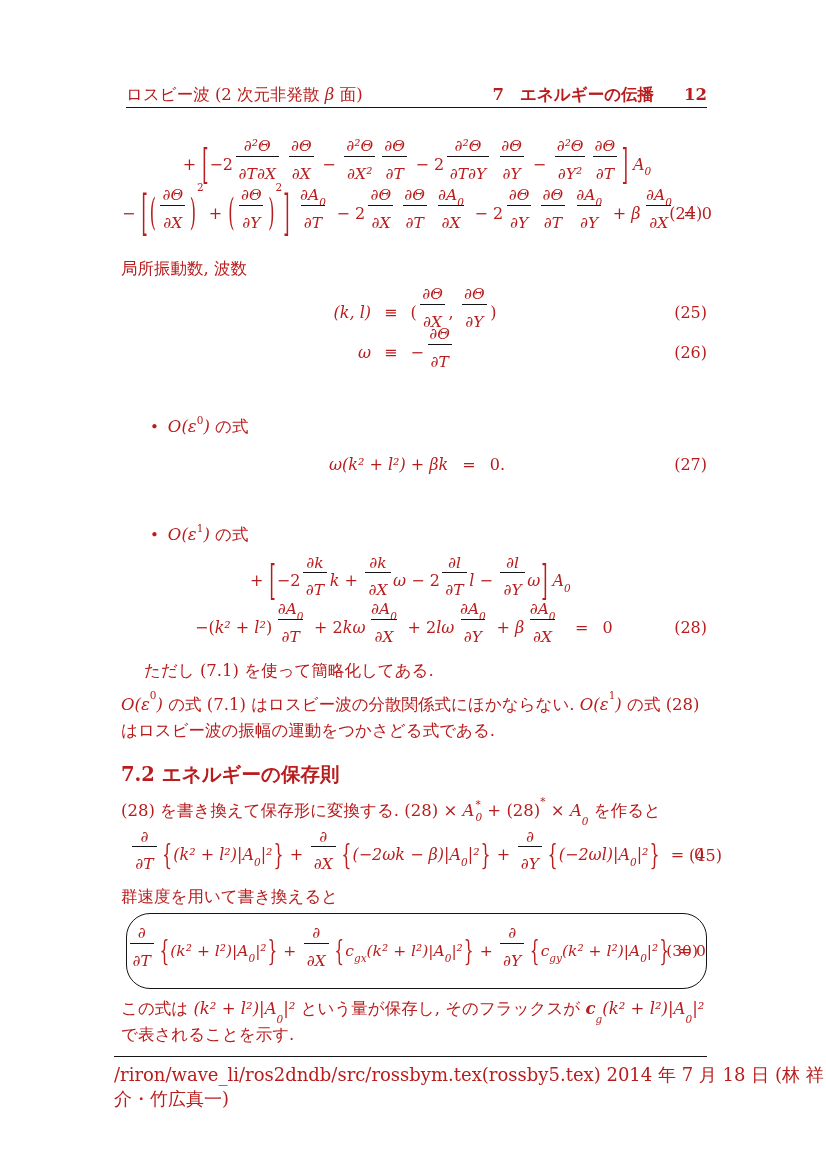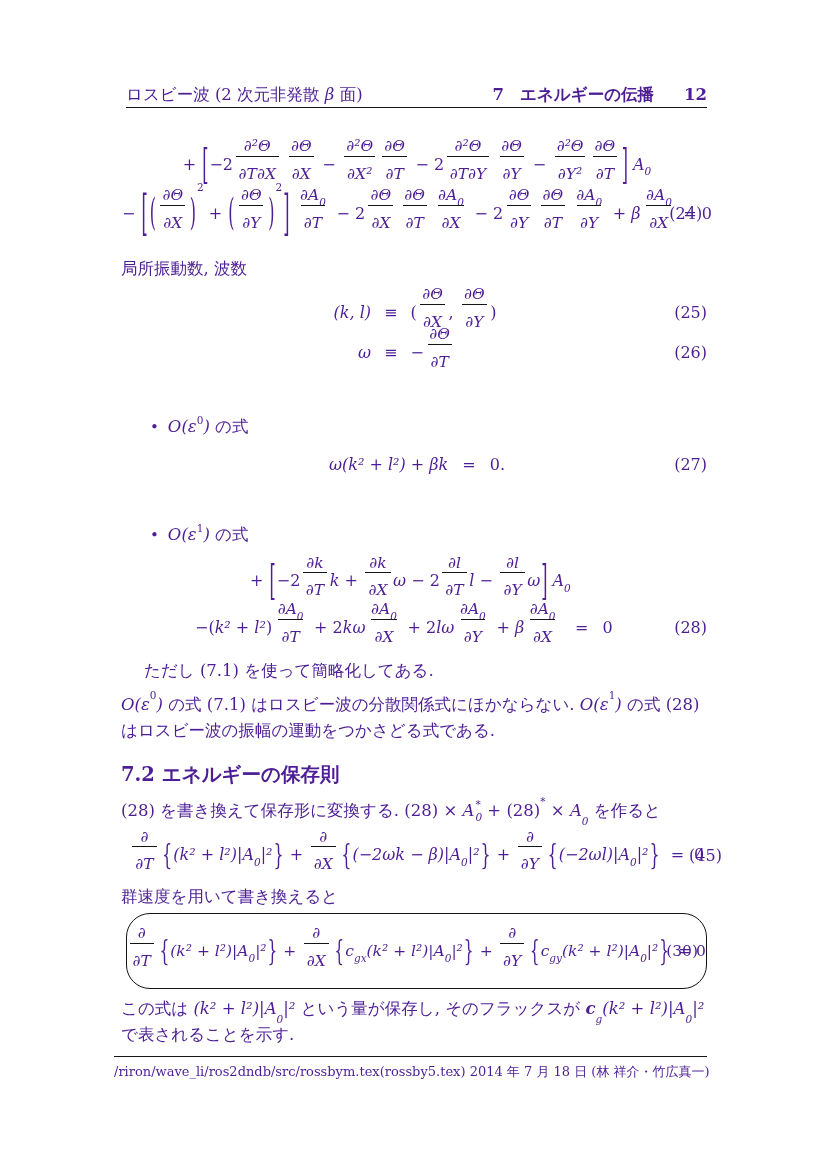--- a/index.html
+++ b/index.html
@@ -1,16 +1,16 @@
 <!DOCTYPE html>
 <html><head>
 <meta charset="utf-8">
 <style>
   html,body{margin:0;padding:0;background:#ffffff;}
-  .page{position:relative;width:826px;height:1169px;background:#fff;color:#4c1d95;
+  .page{position:relative;width:826px;height:1169px;background:#fff;color:#b91c1c;
         font-family:"DejaVu Serif","Liberation Serif",serif;overflow:hidden;border-radius:30px;}
   .rm{font-style:normal;}
   .it{font-style:italic;}
   .bi{font-style:italic;font-weight:bold;}
   .gap{display:inline-block;flex:0 0 auto;}
   .big{display:inline-block;transform-origin:50% 50%;margin:0 1px;font-weight:400;}
   .frac{display:inline-flex;flex-direction:column;align-items:center;vertical-align:middle;
         margin:0 2.5px;font-size:15.5px;line-height:1.18;}
   .fnum{display:block;padding:0 3px;}
   .fden{display:block;border-top:1.2px solid #141414;padding:8px 3px;}
@@ -38,21 +38,21 @@
   .hdr-page{margin-left:30px;}
   .rule{position:absolute;background:#141414;height:1.4px;}
   .hdr-rule{left:126px;top:107px;width:581px;}
   .bullet-row{position:absolute;left:150px;display:flex;align-items:baseline;font-size:16.5px;}
   .dot{font-size:15px;margin-right:9px;}
   .sec{position:absolute;left:121px;font-size:19.5px;font-weight:bold;}
   .secnum{}
   .ovalbox{position:absolute;left:126px;top:913px;width:581px;height:76px;box-sizing:border-box;
            border:1.5px solid #141414;border-radius:24px;display:flex;align-items:center;}
   .ovalbox .eq{position:static;width:100%;height:100%;font-size:15.5px;}
-  .footer{position:absolute;left:114px;top:1063px;font-size:13px;}
+  .footer{position:absolute;left:114px;top:1063px;font-size:18px;}
   .f-rule{left:114px;top:1056px;width:593px;}
 </style>
 </head>
 <body>
 
 <div class="page">
 
   <div class="hdr-left"><span class="rm">ロスビー波 (2 次元非発散 </span><span class="it">β</span><span class="rm"> 面)</span></div>
   <div class="hdr-right">
     <span class="b">7</span>

